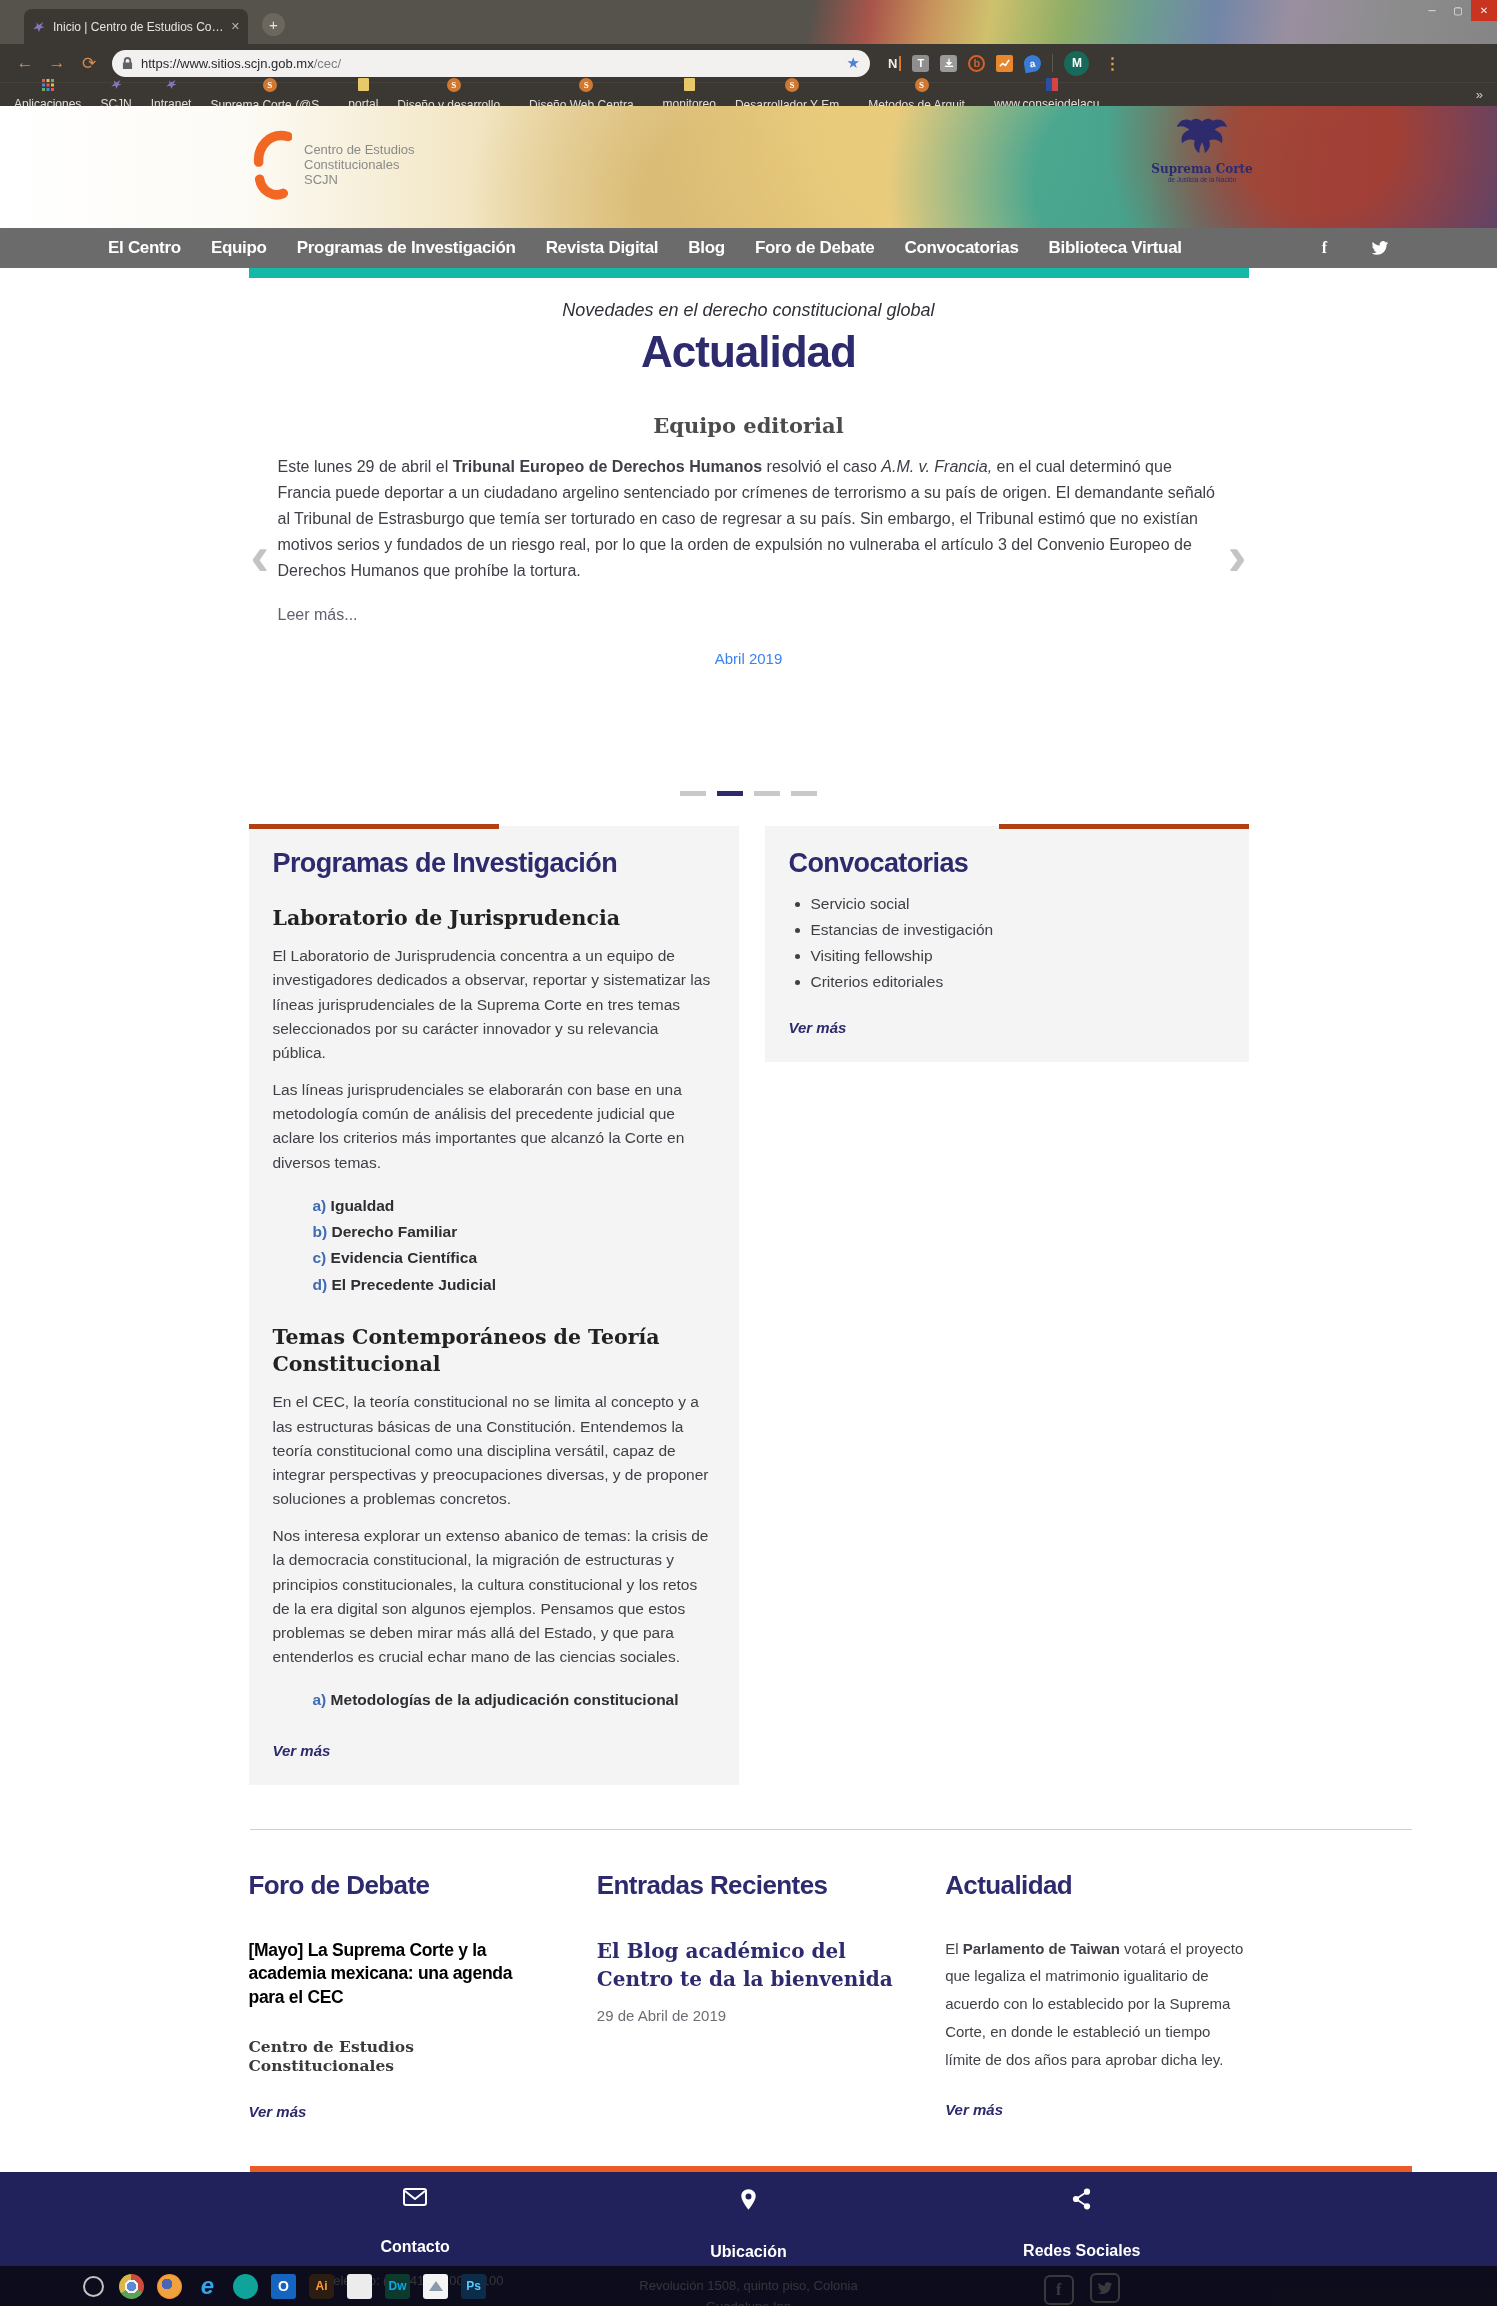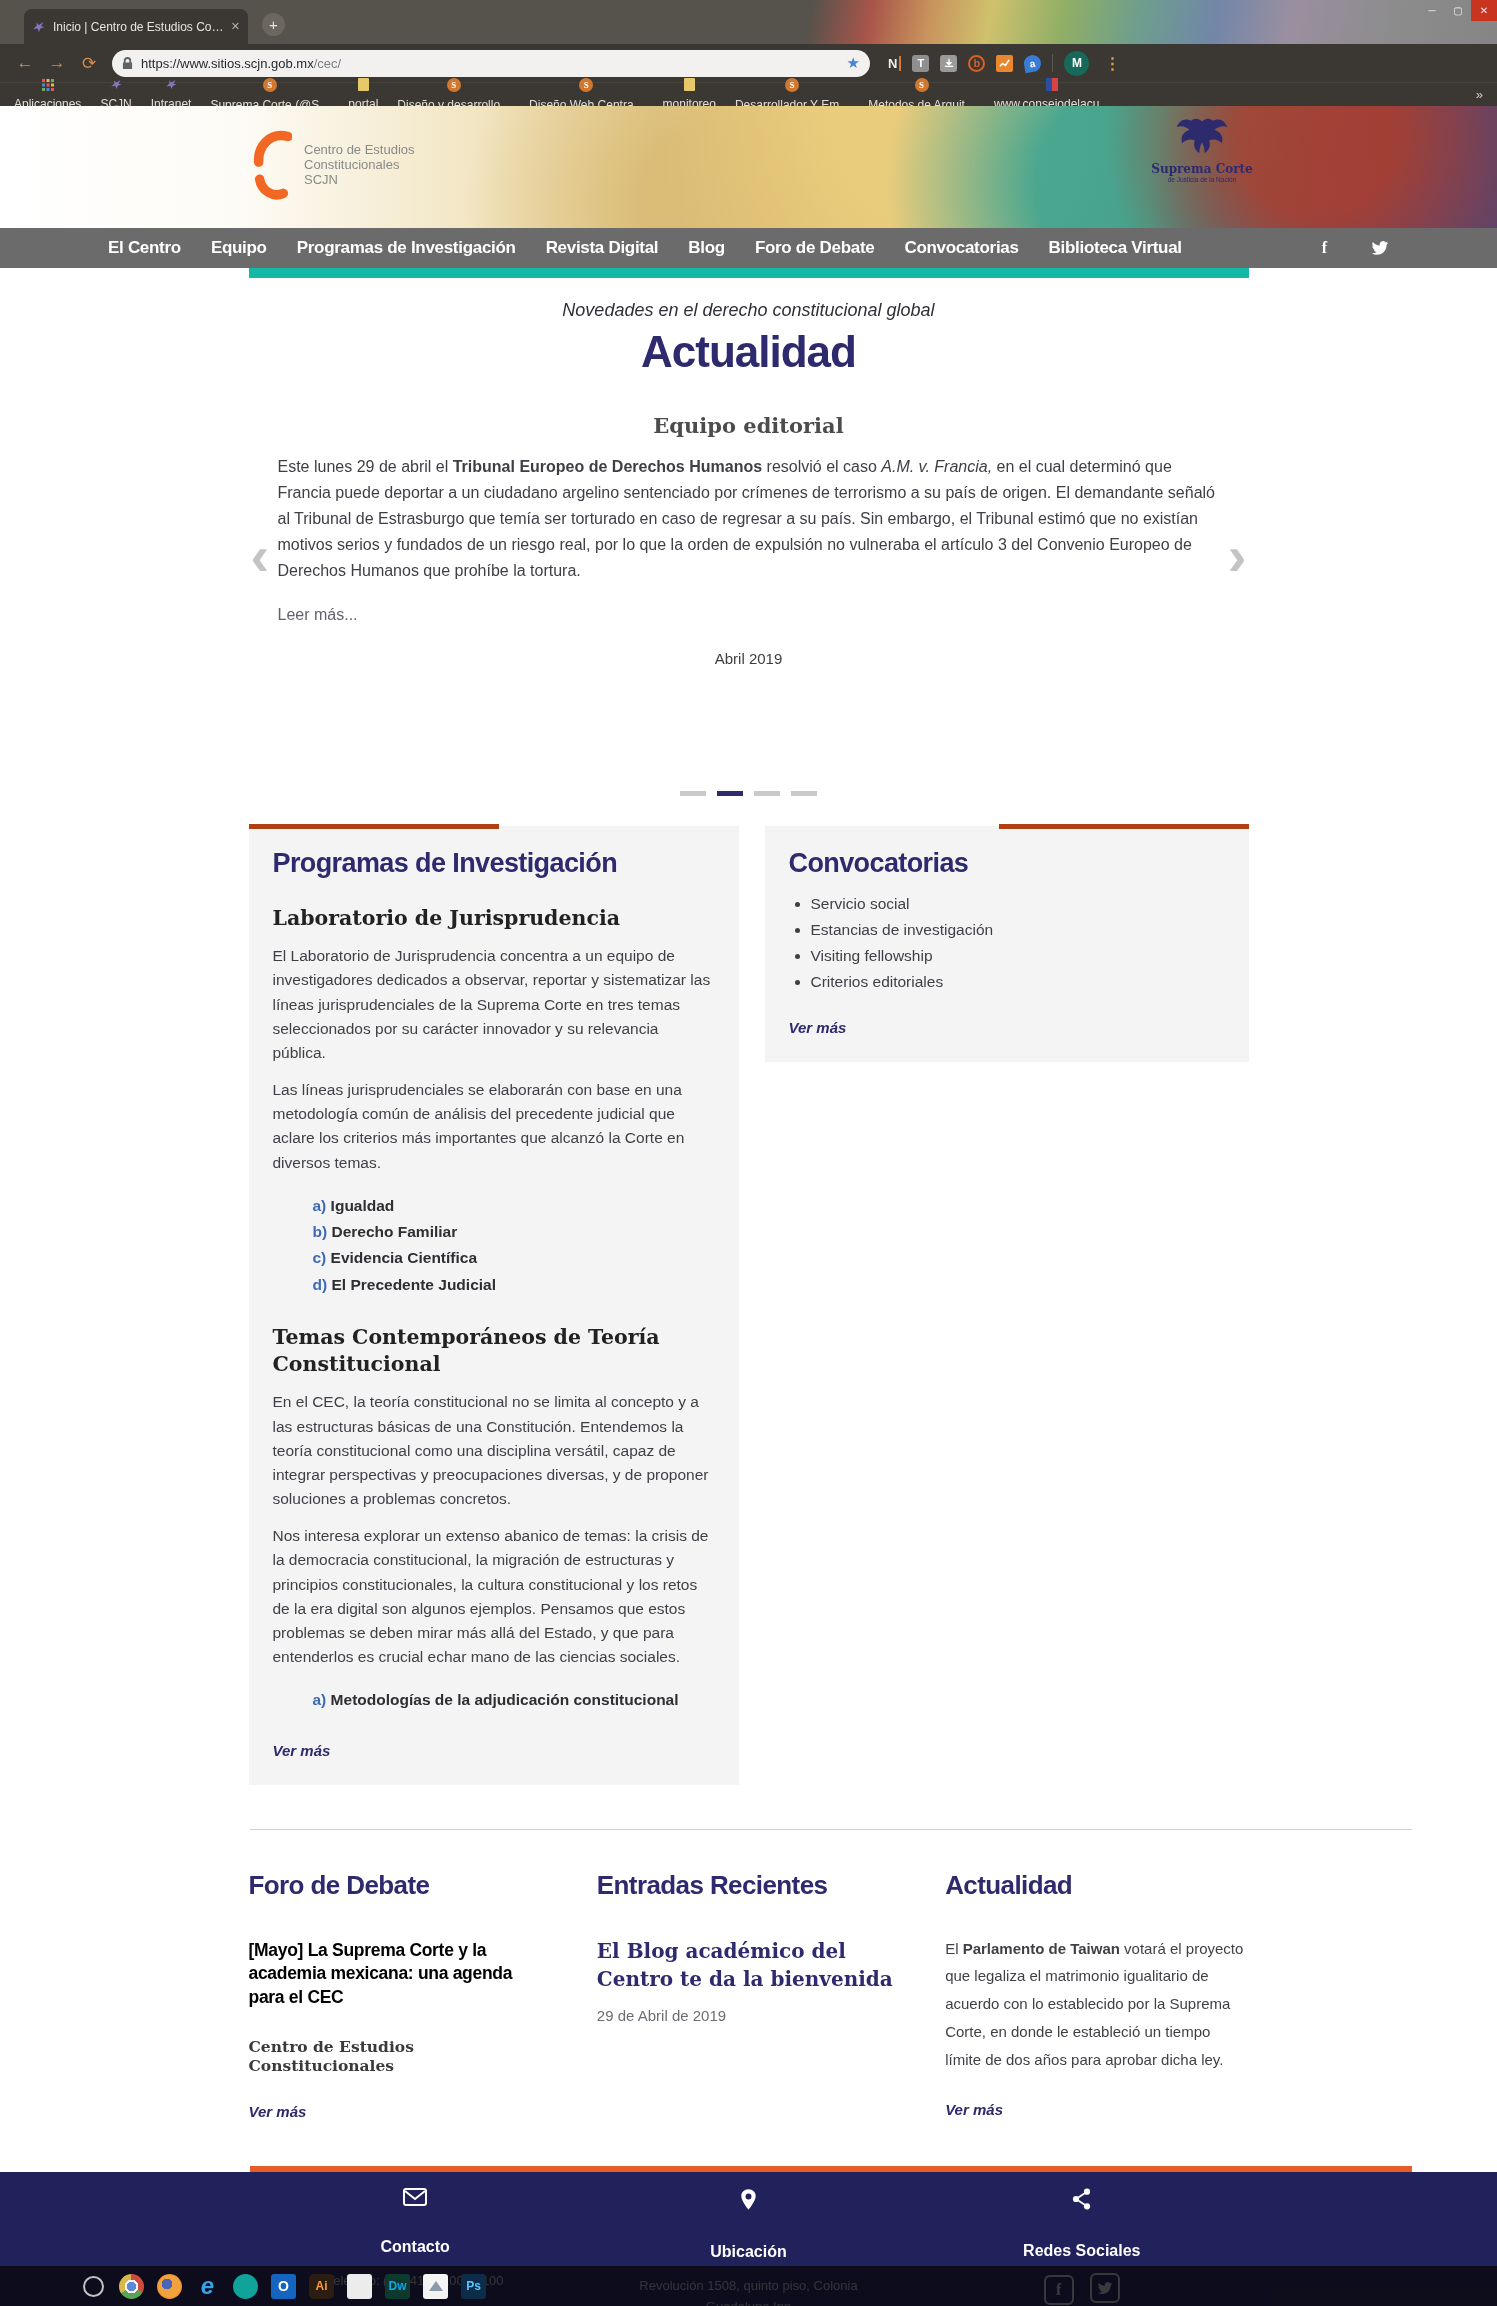--- a/index.html
+++ b/index.html
@@ -73,21 +73,21 @@
   .nav-fb { color:#fff; font-size:16px; font-weight:bold; font-family:"Liberation Serif",serif; }
 
   
   .container { width:1000px; margin:0 auto; }
   .carousel { position:relative; border-top:10px solid #14b8a6; padding-top:22px; text-align:center; }
   .kicker { font-style:italic; font-size:18px; color:#2f2f38; }
   .big-title { font-size:44px; font-weight:bold; color:#2d2a6e; letter-spacing:-1px; margin-top:6px; }
   .slide-title { font-family:"DejaVu Serif",serif; font-weight:bold; font-size:21px; color:#4c4c4c; margin-top:36px; }
   .car-text { width:942px; margin:16px auto 0; text-align:left; font-size:16px; line-height:1.62; color:#3e3e46; }
   .leer { width:942px; margin:22px auto 0; text-align:left; font-size:16px; color:#62626e; }
-  .month { margin-top:26px; font-size:15px; color:#404040; }
+  .month { margin-top:26px; font-size:15px; color:#3b82f6; }
   .car-arrow { position:absolute; top:250px; font-size:56px; color:#c4c4c4; line-height:1; font-weight:bold; }
   .car-arrow.prev { left:2px; } .car-arrow.next { right:2px; }
   .dots { display:flex; justify-content:center; gap:11px; margin-top:124px; }
   .dot { width:26px; height:5px; background:#c9c9c9; }
   .dot.active { background:#2d2a6e; }
 
   .two-cards { display:flex; gap:26px; margin-top:30px; align-items:flex-start; }
   .card { background:#f4f4f4; position:relative; padding:22px 24px 26px; }
   .card-left { width:490px; }
   .card-right { width:484px; }

